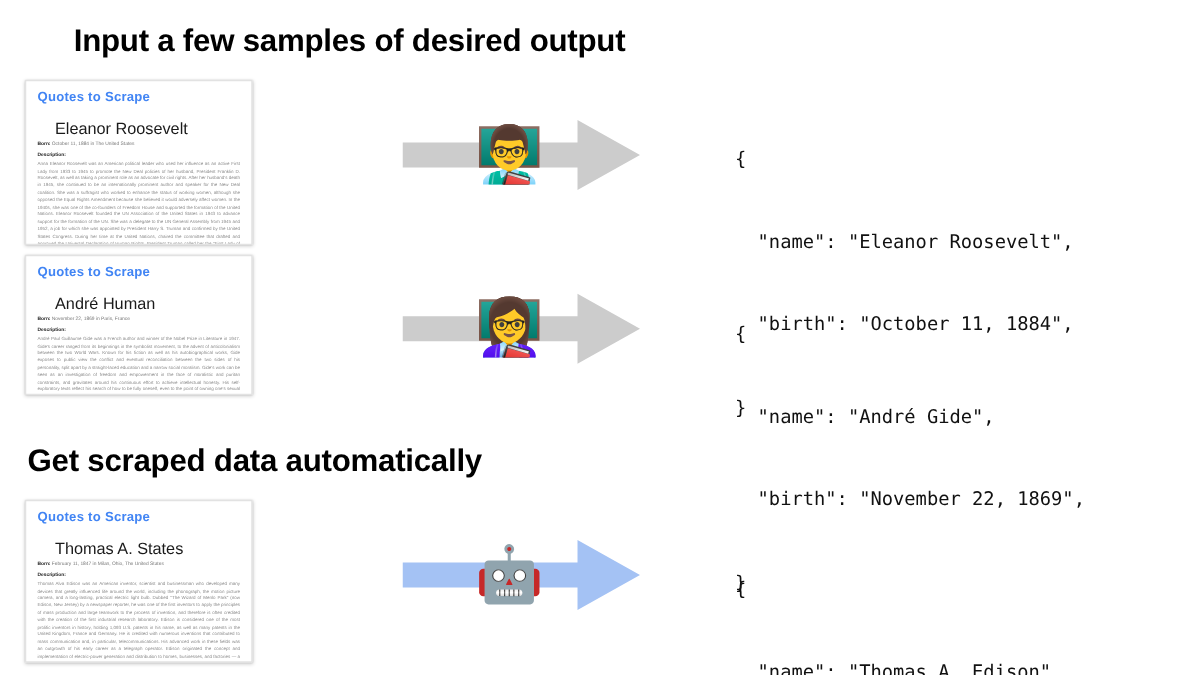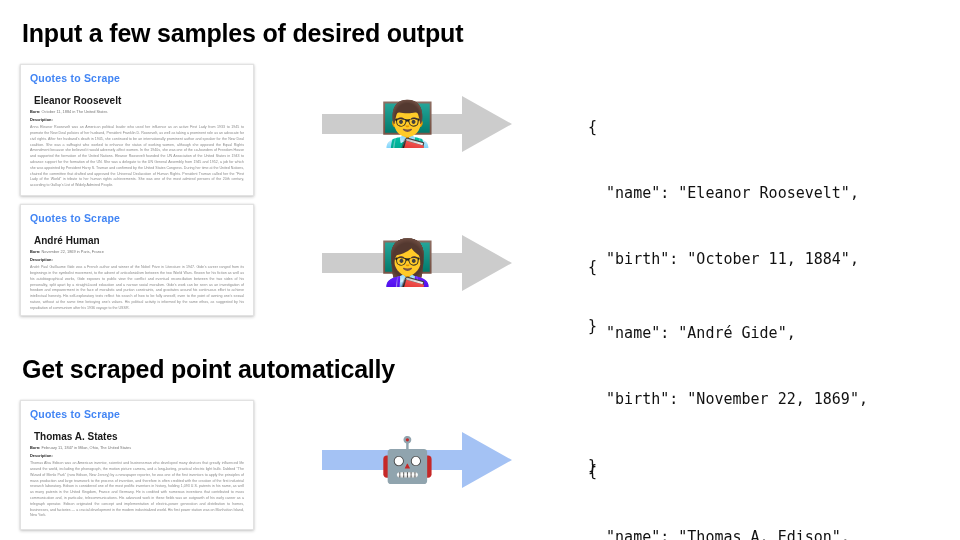--- a/index.html
+++ b/index.html
@@ -19,28 +19,28 @@
   
   .section-heading {
     position: absolute;
     left: 22px;
     font-size: 25px;
     font-weight: bold;
     letter-spacing: -0.2px;
     color: #000000;
     white-space: nowrap;
   }
-  #heading-input  { top: 19px; }
+  #heading-input  { top: 19px; margin-left: 37px; }
   #heading-output { top: 355px; }
 
   
   .page-card {
     position: absolute;
     left: 20px;
-    width: 234px;
+    width: 182px;
     background: #ffffff;
     border: 1px solid #e2e2e2;
     box-shadow: 0 1px 3px rgba(0,0,0,0.22), 0 0 1px rgba(0,0,0,0.12);
     box-sizing: border-box;
     overflow: hidden;
   }
   #card-roosevelt { top: 64px;  height: 132px; }
   #card-gide      { top: 204px; height: 112px; }
   #card-edison    { top: 400px; height: 130px; }
 
@@ -49,24 +49,24 @@
   .site-title {
     color: #4285f4;
     font-size: 10.5px;
     font-weight: bold;
     letter-spacing: 0.2px;
     margin: 0 0 10px 0;
     line-height: 1.1;
   }
 
   .person-name {
-    font-size: 10px;
-    font-weight: bold;
+    font-size: 13px;
+    font-weight: normal;
     color: #1a1a1a;
-    margin: 0 0 3px 4px;
+    margin: 0 0 3px 14px;
     line-height: 1.2;
   }
 
   .born-line {
     font-size: 3.9px;
     color: #777777;
     margin: 0 0 4px 0;
     line-height: 1.25;
   }
   .born-line .born-label {
@@ -182,21 +182,21 @@
   <span class="arrow-emoji">👩‍🏫</span>
 </div>
 
 <div id="json-gide" class="json-block">
   <div class="json-line">{</div>
   <div class="json-line">  "name": "André Gide",</div>
   <div class="json-line">  "birth": "November 22, 1869",</div>
   <div class="json-line">}</div>
 </div>
 
-<div id="heading-output" class="section-heading">Get scraped point automatically</div>
+<div id="heading-output" class="section-heading">Get scraped data automatically</div>
 
 <div id="card-edison" class="page-card">
   <div class="card-inner">
     <div class="site-title">Quotes to Scrape</div>
     <div class="person-name">Thomas A. States</div>
     <div class="born-line"><span class="born-label">Born:</span> <span>February 11, 1847 in Milan, Ohio, The United States</span></div>
     <div class="desc-label">Description:</div>
     <div class="desc-body">Thomas Alva Edison was an American inventor, scientist and businessman who developed many devices that greatly influenced life around the world, including the phonograph, the motion picture camera, and a long-lasting, practical electric light bulb. Dubbed "The Wizard of Menlo Park" (now Edison, New Jersey) by a newspaper reporter, he was one of the first inventors to apply the principles of mass production and large teamwork to the process of invention, and therefore is often credited with the creation of the first industrial research laboratory. Edison is considered one of the most prolific inventors in history, holding 1,093 U.S. patents in his name, as well as many patents in the United Kingdom, France and Germany. He is credited with numerous inventions that contributed to mass communication and, in particular, telecommunications. His advanced work in these fields was an outgrowth of his early career as a telegraph operator. Edison originated the concept and implementation of electric-power generation and distribution to homes, businesses, and factories — a crucial development in the modern industrialized world. His first power station was on Manhattan Island, New York.</div>
   </div>
 </div>

